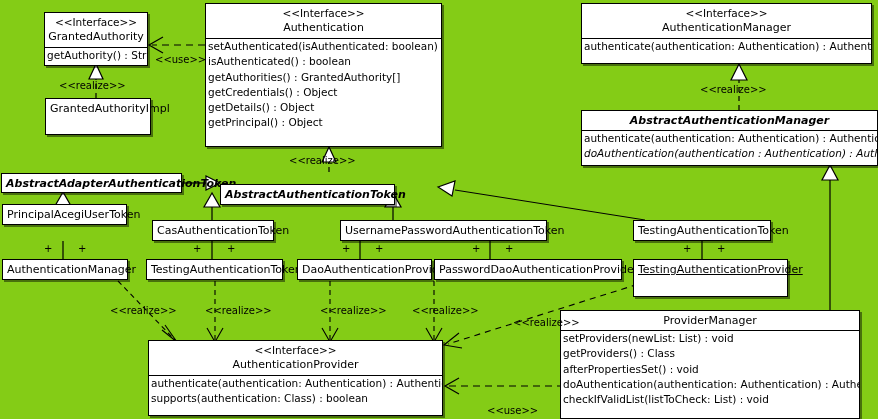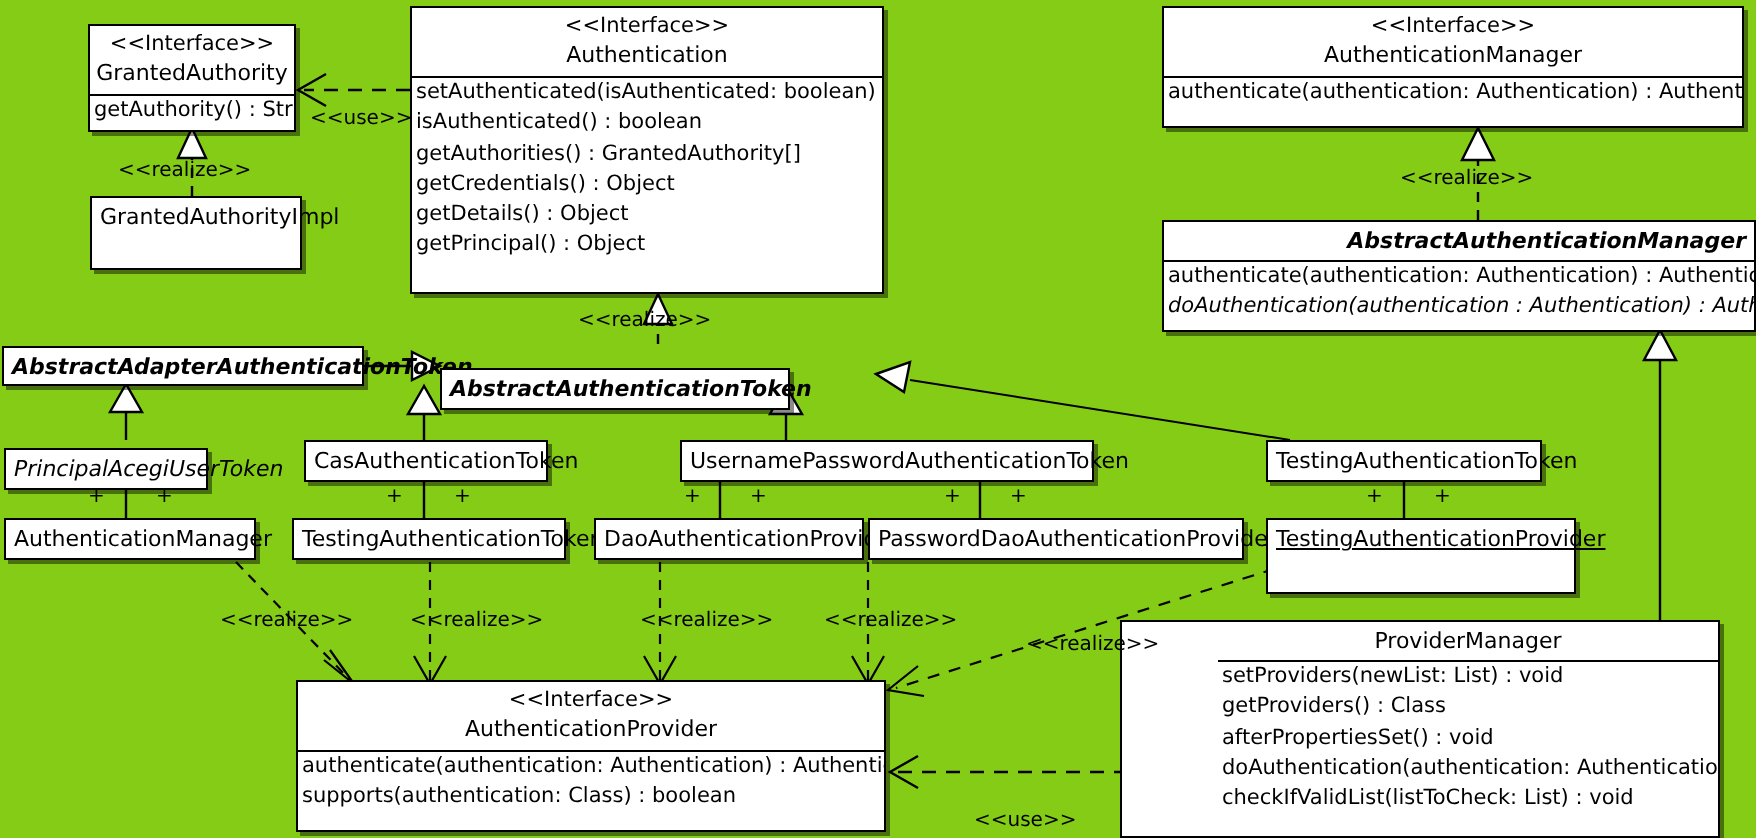--- a/index.html
+++ b/index.html
@@ -40,21 +40,21 @@
     color: #000;
     white-space: nowrap;
   }
   .cname {
     display: block;
     font-size: 11px;
     line-height: 15px;
     color: #000;
     white-space: nowrap;
   }
-  .cname.abstract { font-style: italic; font-weight: bold; font-size: 10.5px; text-align: right; }
+  .cname.abstract { font-style: italic; font-weight: bold; font-size: 10.5px; }
   .compact .cname { line-height: 17px; font-size: 11px; }
   .compact .hdr { padding: 1px 4px 1px 4px; }
   .sep {
     border-top: 1.5px solid #000;
     height: 0;
     font-size: 0;
     line-height: 0;
   }
   .ops {
     padding: 0px 0px 1px 2px;
@@ -206,21 +206,21 @@
       <span class="cname abstract">AbstractAdapterAuthenticationToken</span>
     </div>
   </div>
 
   <div class="umlbox compact" style="left:220px; top:184px; width:175px; height:21px;">
     <div class="hdr">
       <span class="cname abstract">AbstractAuthenticationToken</span>
     </div>
   </div>
 
-  <div class="umlbox compact" style="left:2px; top:224px; width:102px; height:21px;font-style:italic;">
+  <div class="umlbox compact" style="left:2px; top:204px; width:125px; height:21px;">
     <div class="hdr">
       <span class="cname">PrincipalAcegiUserToken</span>
     </div>
   </div>
 
   <div class="umlbox compact" style="left:152px; top:220px; width:122px; height:21px;">
     <div class="hdr">
       <span class="cname">CasAuthenticationToken</span>
     </div>
   </div>
@@ -272,21 +272,21 @@
       <span class="stereo">&lt;&lt;Interface&gt;&gt;</span>
       <span class="cname">AuthenticationProvider</span>
     </div>
     <div class="sep"></div>
     <div class="ops">
       <span class="op">authenticate(authentication: Authentication) : Authentication</span>
       <span class="op">supports(authentication: Class) : boolean</span>
     </div>
   </div>
 
-  <div class="umlbox compact" style="left:560px; top:310px; width:300px; height:109px;padding-left:48px;">
+  <div class="umlbox compact" style="left:560px; top:310px; width:300px; height:109px;">
     <div class="hdr">
       <span class="cname">ProviderManager</span>
     </div>
     <div class="sep"></div>
     <div class="ops">
       <span class="op">setProviders(newList: List) : void</span>
       <span class="op">getProviders() : Class</span>
       <span class="op">afterPropertiesSet() : void</span>
       <span class="op">doAuthentication(authentication: Authentication) : Authentication</span>
       <span class="op">checkIfValidList(listToCheck: List) : void</span>

